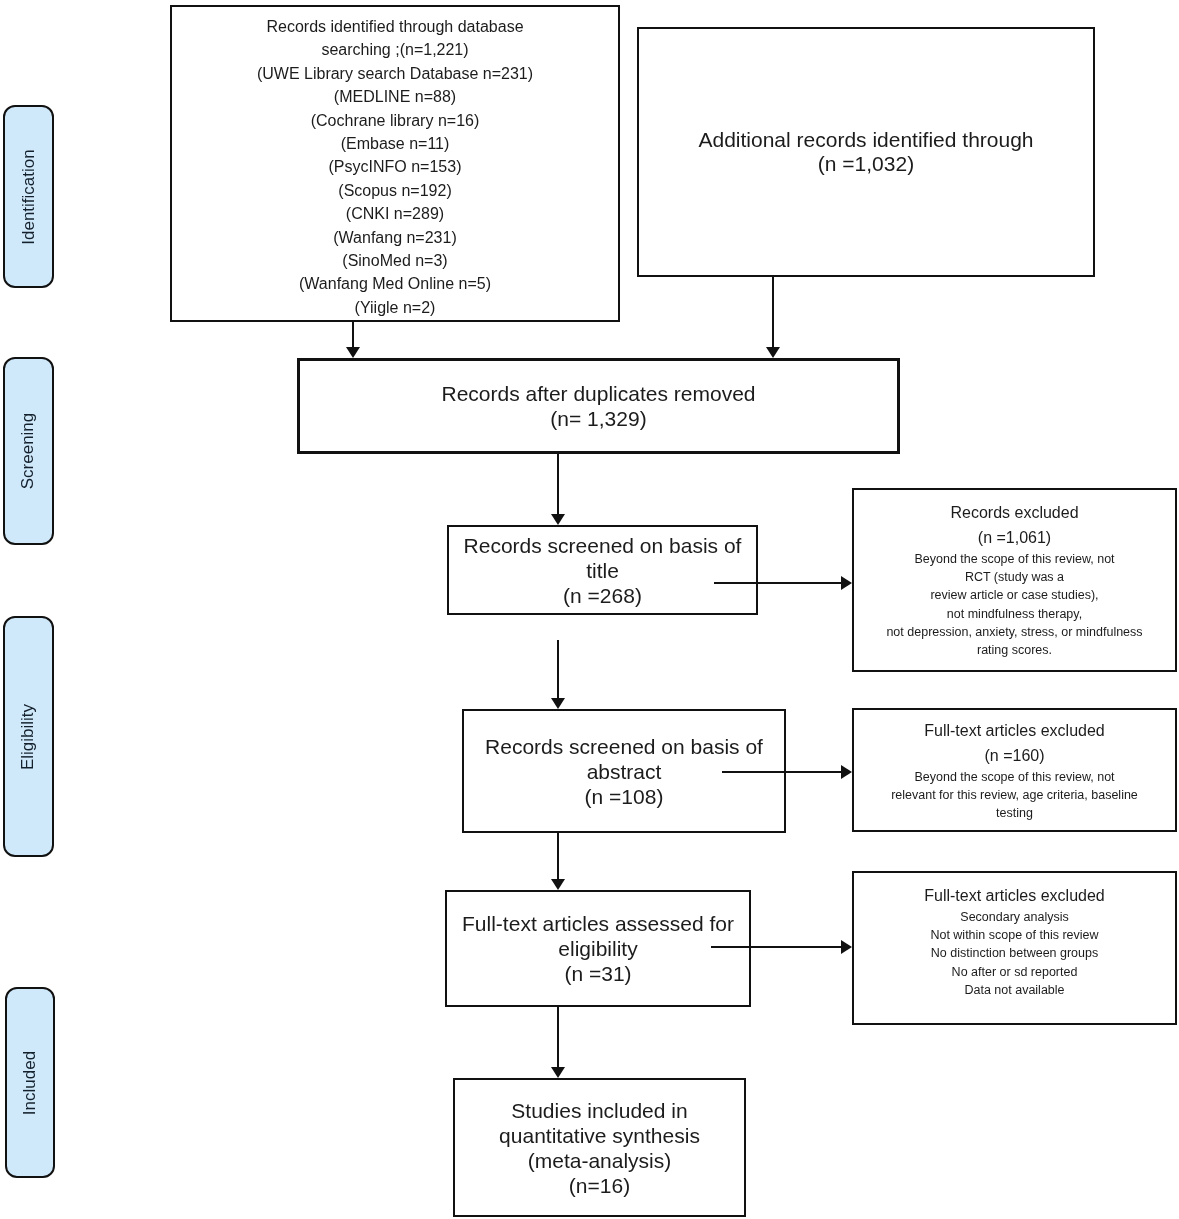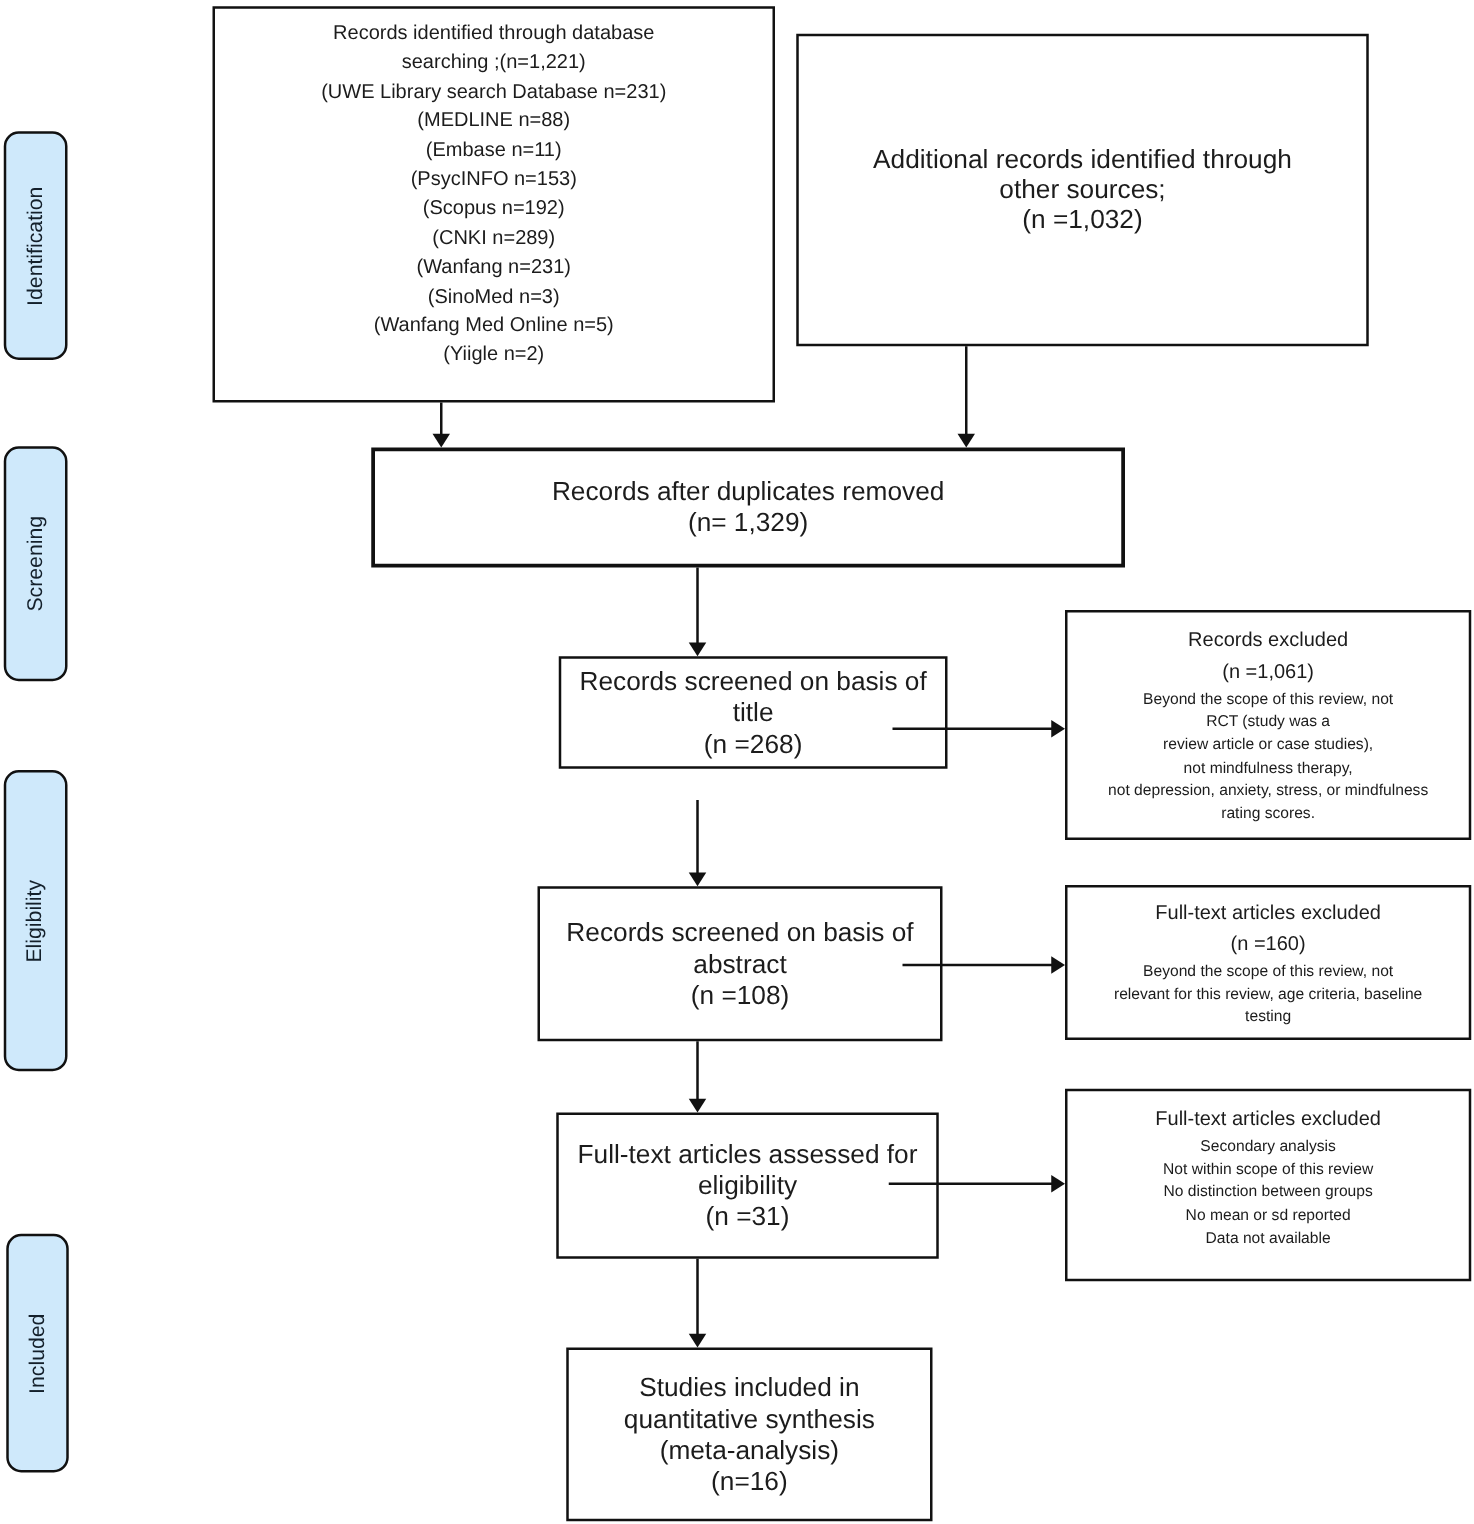--- a/index.html
+++ b/index.html
@@ -57,33 +57,33 @@
   </div>
   <div class="stage" style="left:5px; top:987px; width:50px; height:191px;">
     <span>Included</span>
   </div>
 
   <div class="box pad-top vcenter" style="left:130px; top:5px; width:450px; height:317px;">
     <div class="listline">Records identified through database</div>
     <div class="listline">searching ;(n=1,221)</div>
     <div class="listline">(UWE Library search Database n=231)</div>
     <div class="listline">(MEDLINE n=88)</div>
+    <div class="listline">(Cochrane library n=16)</div>
     <div class="listline">(Embase n=11)</div>
     <div class="listline">(PsycINFO n=153)</div>
     <div class="listline">(Scopus n=192)</div>
     <div class="listline">(CNKI n=289)</div>
     <div class="listline">(Wanfang n=231)</div>
     <div class="listline">(SinoMed n=3)</div>
     <div class="listline">(Wanfang Med Online n=5)</div>
     <div class="listline">(Yiigle n=2)</div>
   </div>
 
   <div class="box vcenter" style="left:597px; top:27px; width:458px; height:250px;">
     <div class="line16" style="line-height:24px;">Additional records identified through</div>
-    <div class="line16" style="line-height:24px;">other sources;</div>
     <div class="line16" style="line-height:24px;">(n =1,032)</div>
   </div>
 
   <div class="box thick vcenter" style="left:257px; top:358px; width:603px; height:96px;">
     <div class="line16">Records after duplicates removed</div>
     <div class="line16">(n= 1,329)</div>
   </div>
 
   <div class="box vcenter" style="left:407px; top:525px; width:311px; height:90px;">
     <div class="line16">Records screened on basis of title</div>
@@ -94,21 +94,21 @@
     <div class="ex-title">Records excluded</div>
     <div class="ex-title">(n =1,061)</div>
     <div class="ex-detail">Beyond the scope of this review, not</div>
     <div class="ex-detail">RCT (study was a</div>
     <div class="ex-detail">review article or case studies),</div>
     <div class="ex-detail">not mindfulness therapy,</div>
     <div class="ex-detail">not depression, anxiety, stress, or mindfulness</div>
     <div class="ex-detail">rating scores.</div>
   </div>
 
-  <div class="box vcenter" style="left:390px; top:709px; width:324px; height:124px;">
+  <div class="box vcenter" style="left:422px; top:709px; width:324px; height:124px;">
     <div class="line16">Records screened on basis of abstract</div>
     <div class="line16">(n =108)</div>
   </div>
 
   <div class="box" style="left:852px; top:708px; width:325px; height:124px; padding-top:8px;">
     <div class="ex-title">Full-text articles excluded</div>
     <div class="ex-title">(n =160)</div>
     <div class="ex-detail">Beyond the scope of this review, not</div>
     <div class="ex-detail">relevant for this review, age criteria, baseline</div>
     <div class="ex-detail">testing</div>
@@ -118,21 +118,21 @@
     <div class="line16">Full-text articles assessed for</div>
     <div class="line16">eligibility</div>
     <div class="line16">(n =31)</div>
   </div>
 
   <div class="box" style="left:852px; top:871px; width:325px; height:154px; padding-top:10px;">
     <div class="ex-title">Full-text articles excluded</div>
     <div class="ex-detail">Secondary analysis</div>
     <div class="ex-detail">Not within scope of this review</div>
     <div class="ex-detail">No distinction between groups</div>
-    <div class="ex-detail">No mean or sd reported</div>
+    <div class="ex-detail">No after or sd reported</div>
     <div class="ex-detail">Data not available</div>
   </div>
 
   <div class="box vcenter" style="left:413px; top:1078px; width:293px; height:139px;">
     <div class="line16">Studies included in</div>
     <div class="line16">quantitative synthesis</div>
     <div class="line16">(meta-analysis)</div>
     <div class="line16">(n=16)</div>
   </div>
 

